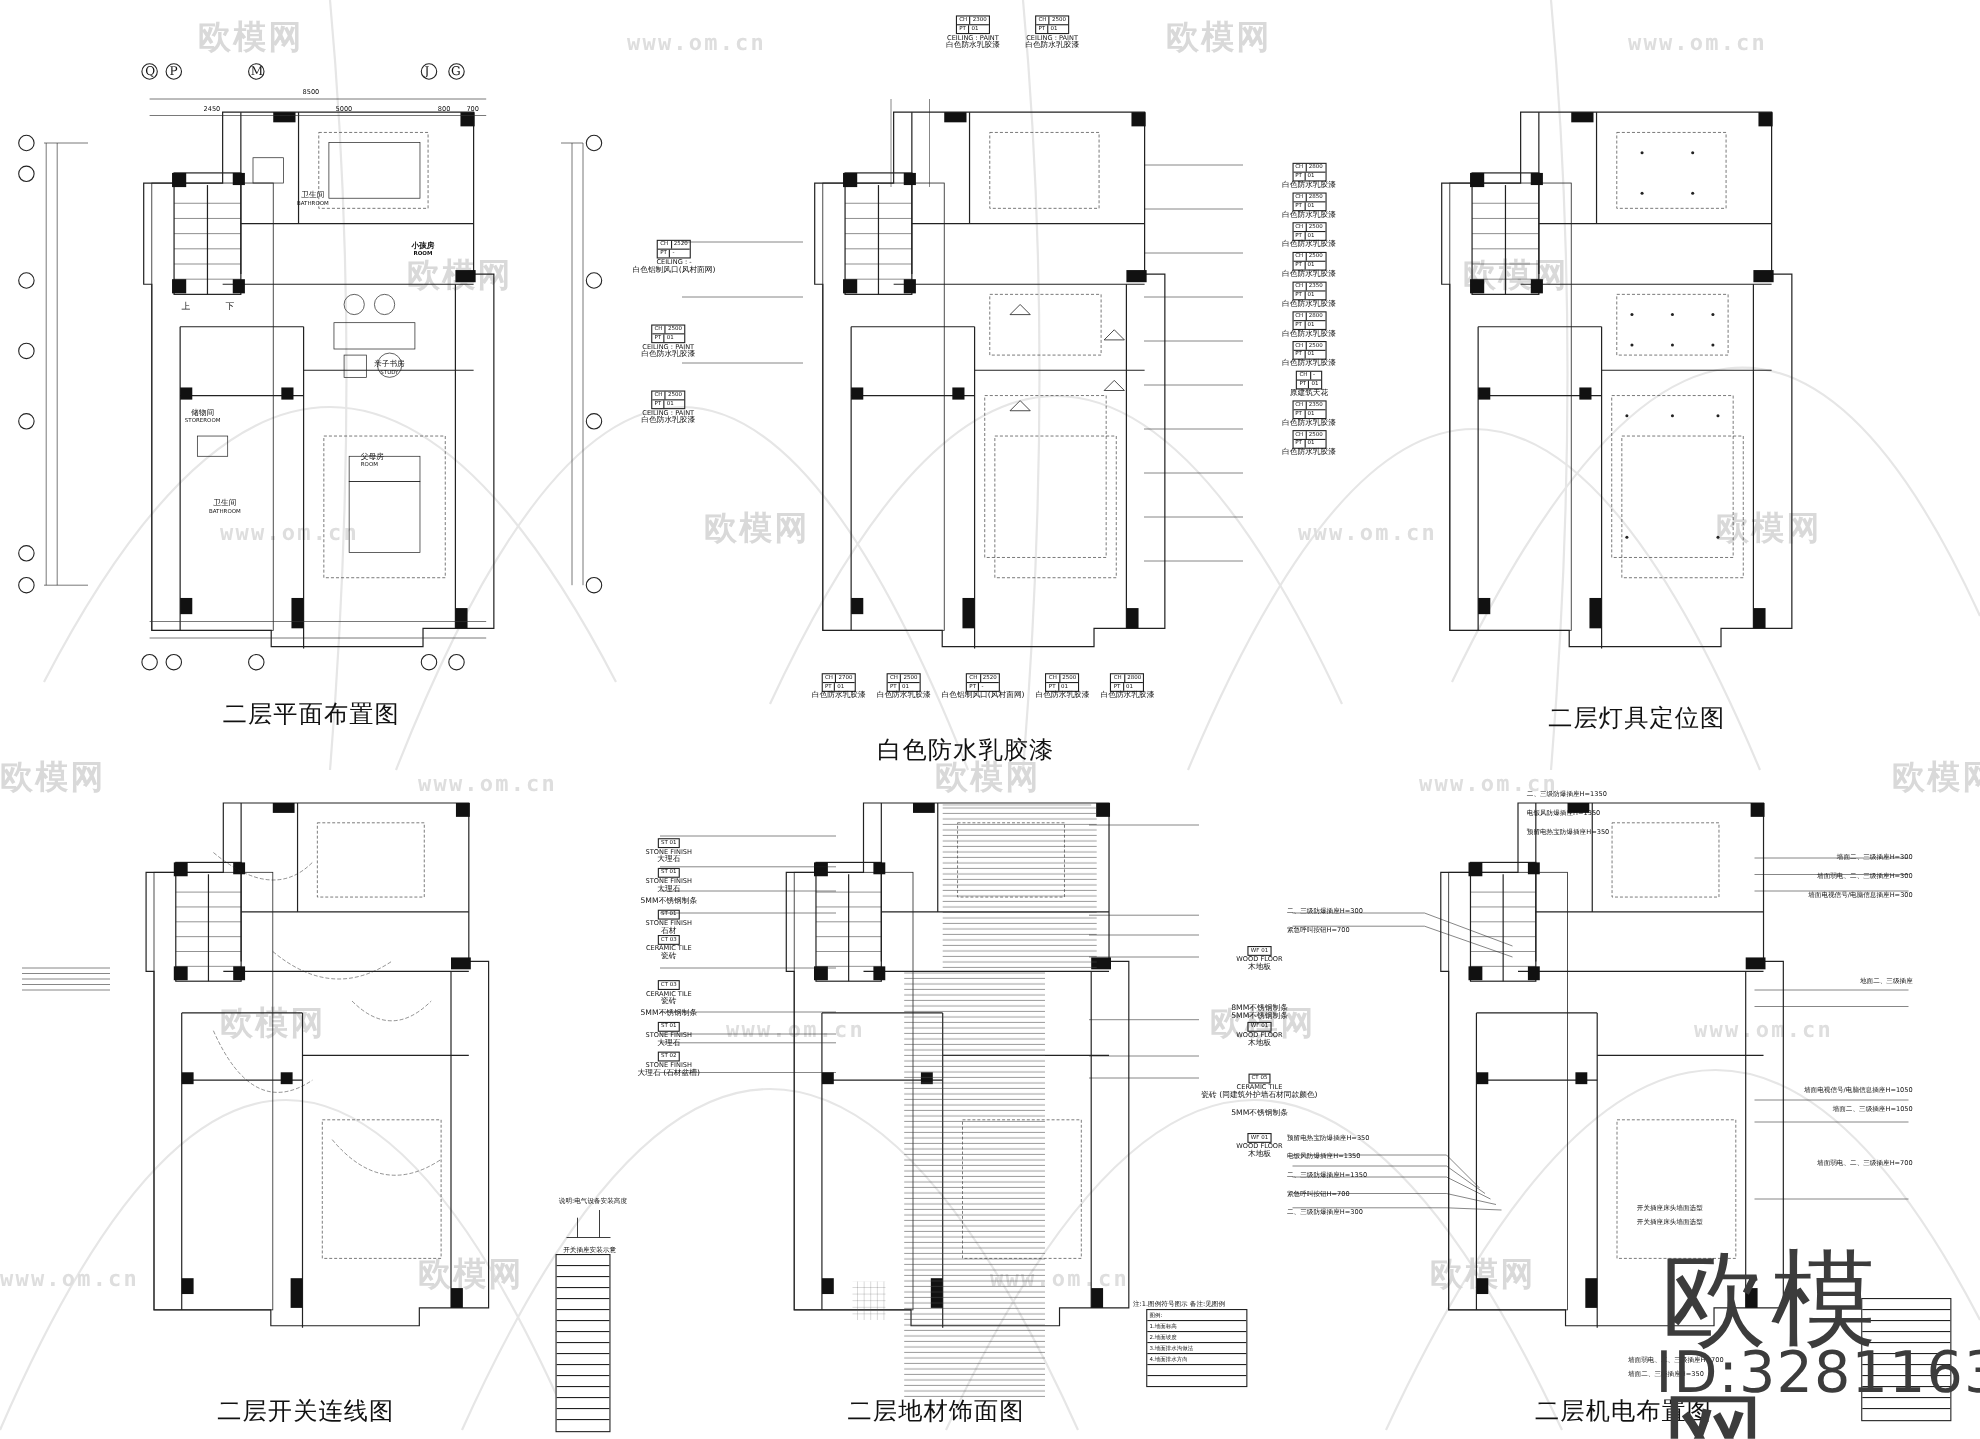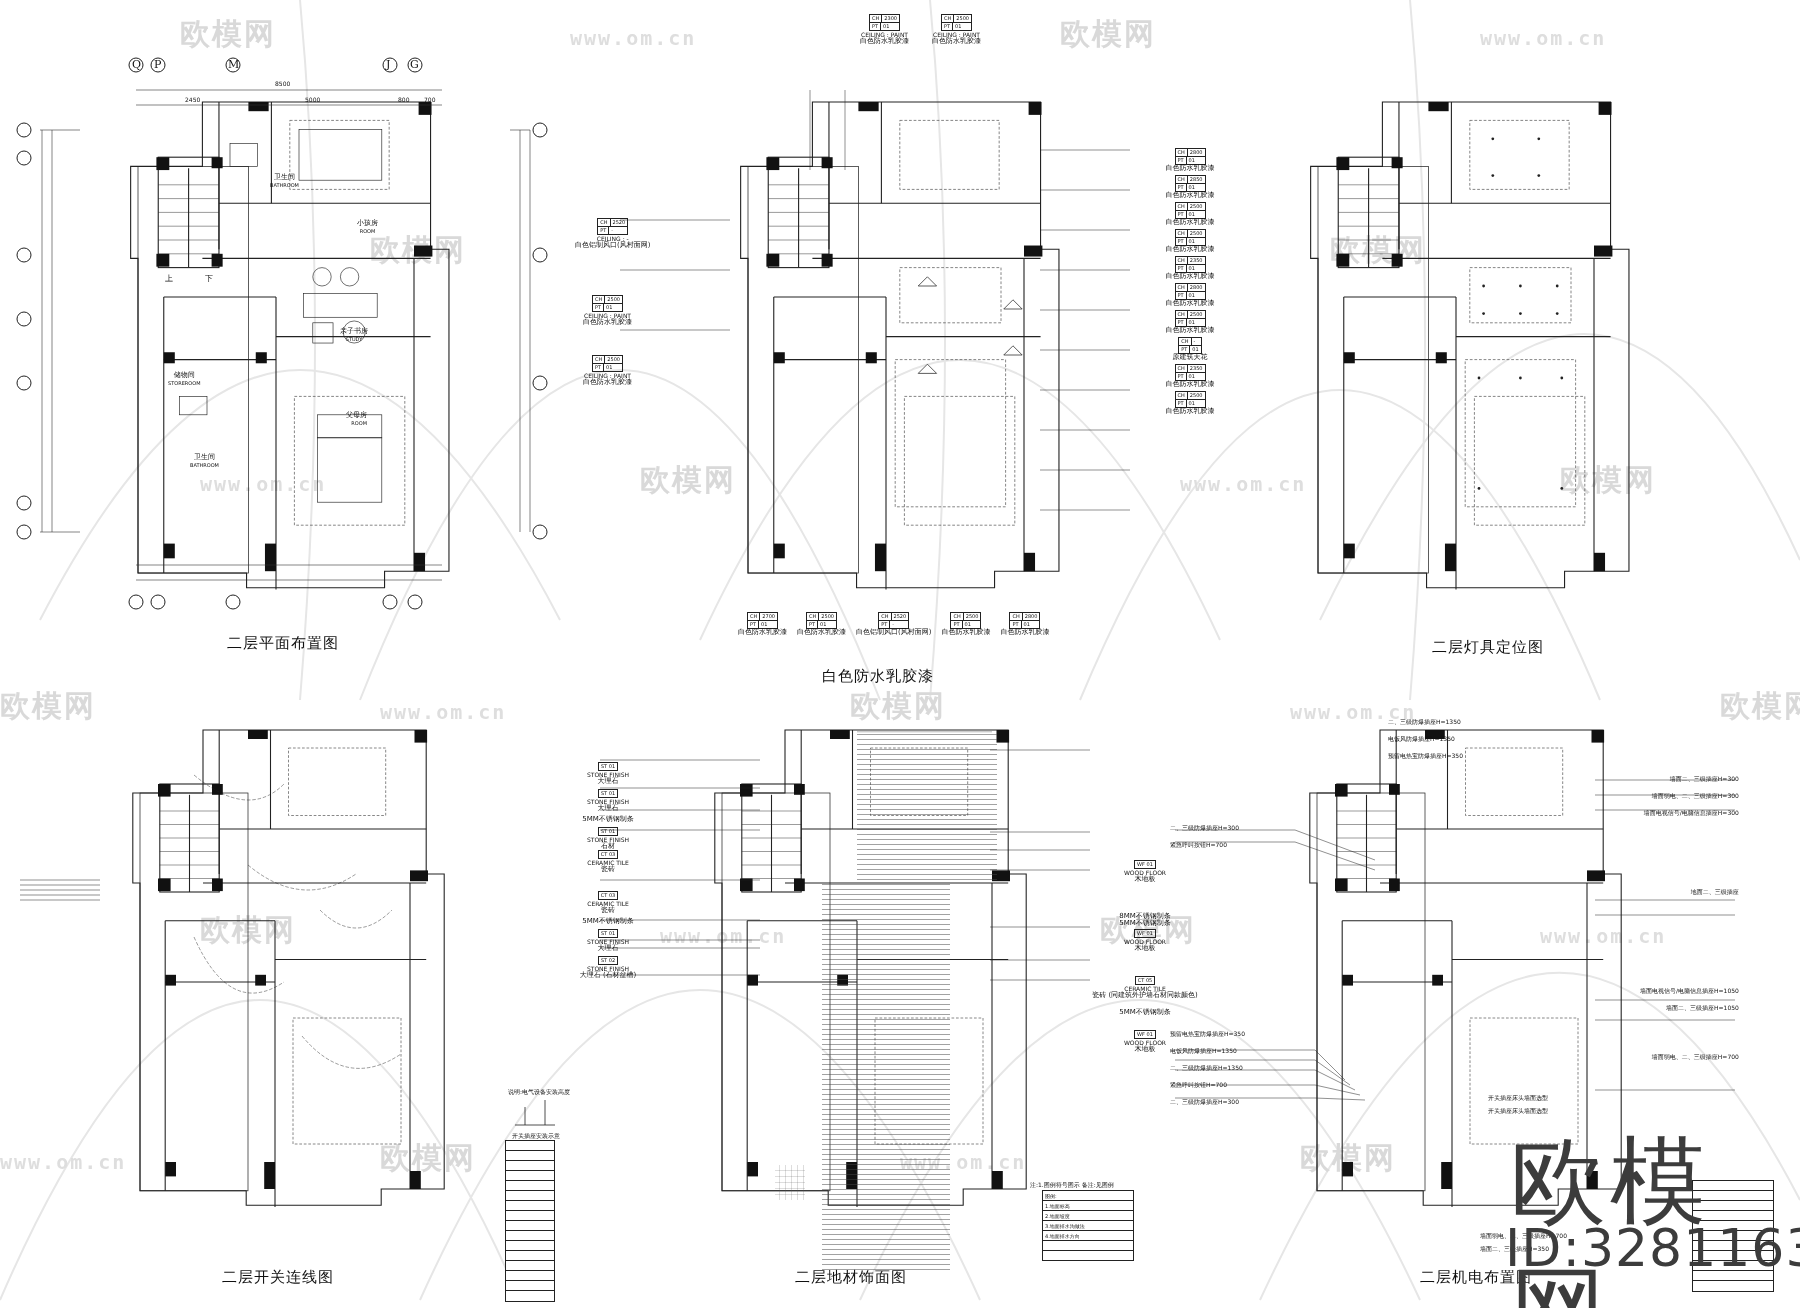--- a/index.html
+++ b/index.html
@@ -1,21 +1,21 @@
 <!DOCTYPE html>
 <html><head>
 <meta charset="utf-8">
 <style>
   html, body { margin:0; padding:0; background:#ffffff; }
   body { width:1800px; height:1308px; position:relative; overflow:hidden; font-family:"DejaVu Sans", sans-serif; color:#111; }
   .sheet { position:absolute; left:0; top:0; width:1800px; height:1308px; background:#fff; }
   svg.bg { position:absolute; left:0; top:0; }
   .plan { position:absolute; }
   .plan svg { position:absolute; left:0; top:0; overflow:visible; }
-  .title { position:absolute; font-family:"DejaVu Serif", serif; font-size:15px; color:#111; white-space:nowrap; transform:translateX(-50%); letter-spacing:1px; }
+  .title { position:absolute; font-family:"DejaVu Serif", serif; font-size:22px; color:#111; white-space:nowrap; transform:translateX(-50%); letter-spacing:1px; }
   .wm { position:absolute; color:#d9d9d9; font-weight:bold; white-space:nowrap; pointer-events:none; }
   .wm-small { font-size:30px; font-family:"DejaVu Sans", sans-serif; letter-spacing:2px; }
   .wm-url { font-size:20px; font-family:"DejaVu Sans Mono", monospace; color:#dedede; letter-spacing:2px; }
   .big-wm { position:absolute; left:1510px; top:1118px; font-size:96px; color:#3c3c3c; font-family:"DejaVu Sans", sans-serif; letter-spacing:4px; }
   .big-id { position:absolute; left:1505px; top:1218px; font-size:52px; color:#3c3c3c; font-family:"DejaVu Sans", sans-serif; letter-spacing:1px; }
   .grid-label { font-family:"DejaVu Serif", serif; font-size:11px; }
   .tag { position:absolute; font-size:6px; line-height:7px; text-align:center; font-family:"DejaVu Sans", sans-serif; }
   .tag .box { display:inline-block; border:1px solid #222; font-size:5px; }
   .tag .row { display:flex; }
   .tag .row span { border-right:1px solid #222; padding:0 2px; }
@@ -190,37 +190,37 @@
     <span class="note" style="left:225px;top:50px;">8500</span>
     <span class="note" style="left:135px;top:66px;">2450</span>
     <span class="note" style="left:255px;top:66px;">5000</span>
     <span class="note" style="left:348px;top:66px;">800</span>
     <span class="note" style="left:374px;top:66px;">700</span>
 
     <div class="note" style="left:220px;top:142px;font-size:7px;text-align:center;">
         <div>卫生间</div>
         <div style="font-size:5px">BATHROOM</div>
       </div>
-    <div class="note" style="left:307px;top:188px;font-size:7px;text-align:center;">
+    <div class="note" style="left:324px;top:188px;font-size:7px;text-align:center;font-weight:bold;">
         <div>小孩房</div>
         <div style="font-size:5px">ROOM</div>
       </div>
     <div class="note" style="left:290px;top:296px;font-size:7px;text-align:center;">
         <div>亲子书房</div>
         <div style="font-size:5px">STUDY</div>
       </div>
     <div class="note" style="left:118px;top:340px;font-size:7px;text-align:center;">
         <div>储物间</div>
         <div style="font-size:5px">STOREROOM</div>
       </div>
     <div class="note" style="left:140px;top:422px;font-size:7px;text-align:center;">
         <div>卫生间</div>
         <div style="font-size:5px">BATHROOM</div>
       </div>
-    <div class="note" style="left:296px;top:380px;font-size:7px;text-align:right;">
+    <div class="note" style="left:278px;top:380px;font-size:7px;text-align:left;">
         <div>父母房</div>
         <div style="font-size:5px">ROOM</div>
       </div>
     <span class="note" style="left:115px;top:243px;font-size:8px;">上</span>
     <span class="note" style="left:155px;top:243px;font-size:8px;">下</span>
   </div>
   <div class="title" style="left:283px;top:634px;">二层平面布置图</div>
 
   <div class="plan" style="left:660px;top:30px;width:540px;height:600px;">
     <svg width="540" height="600">

